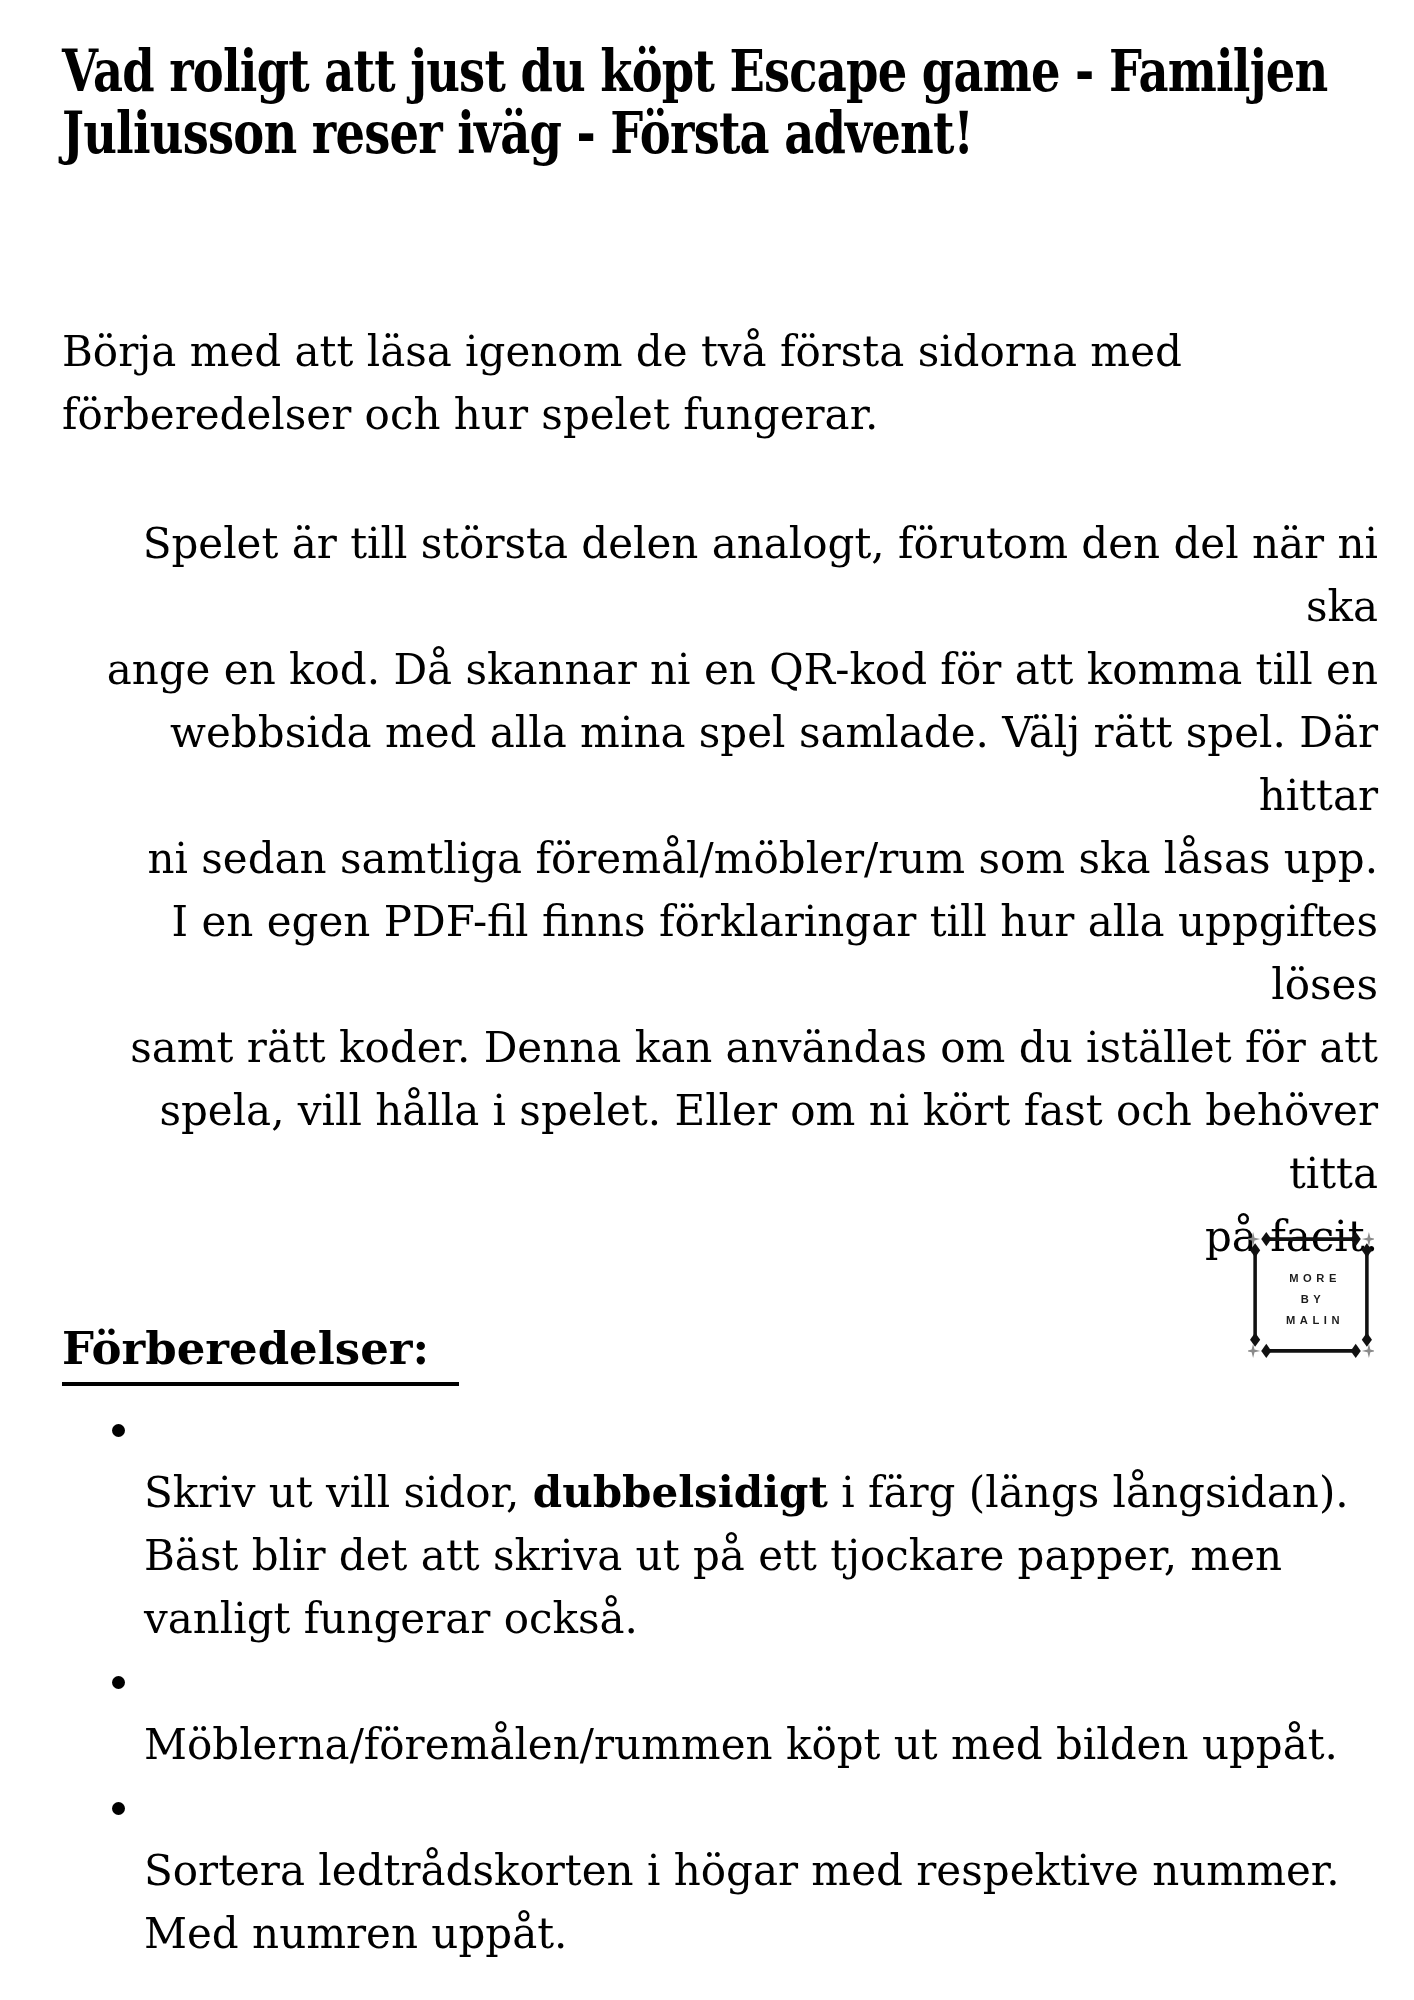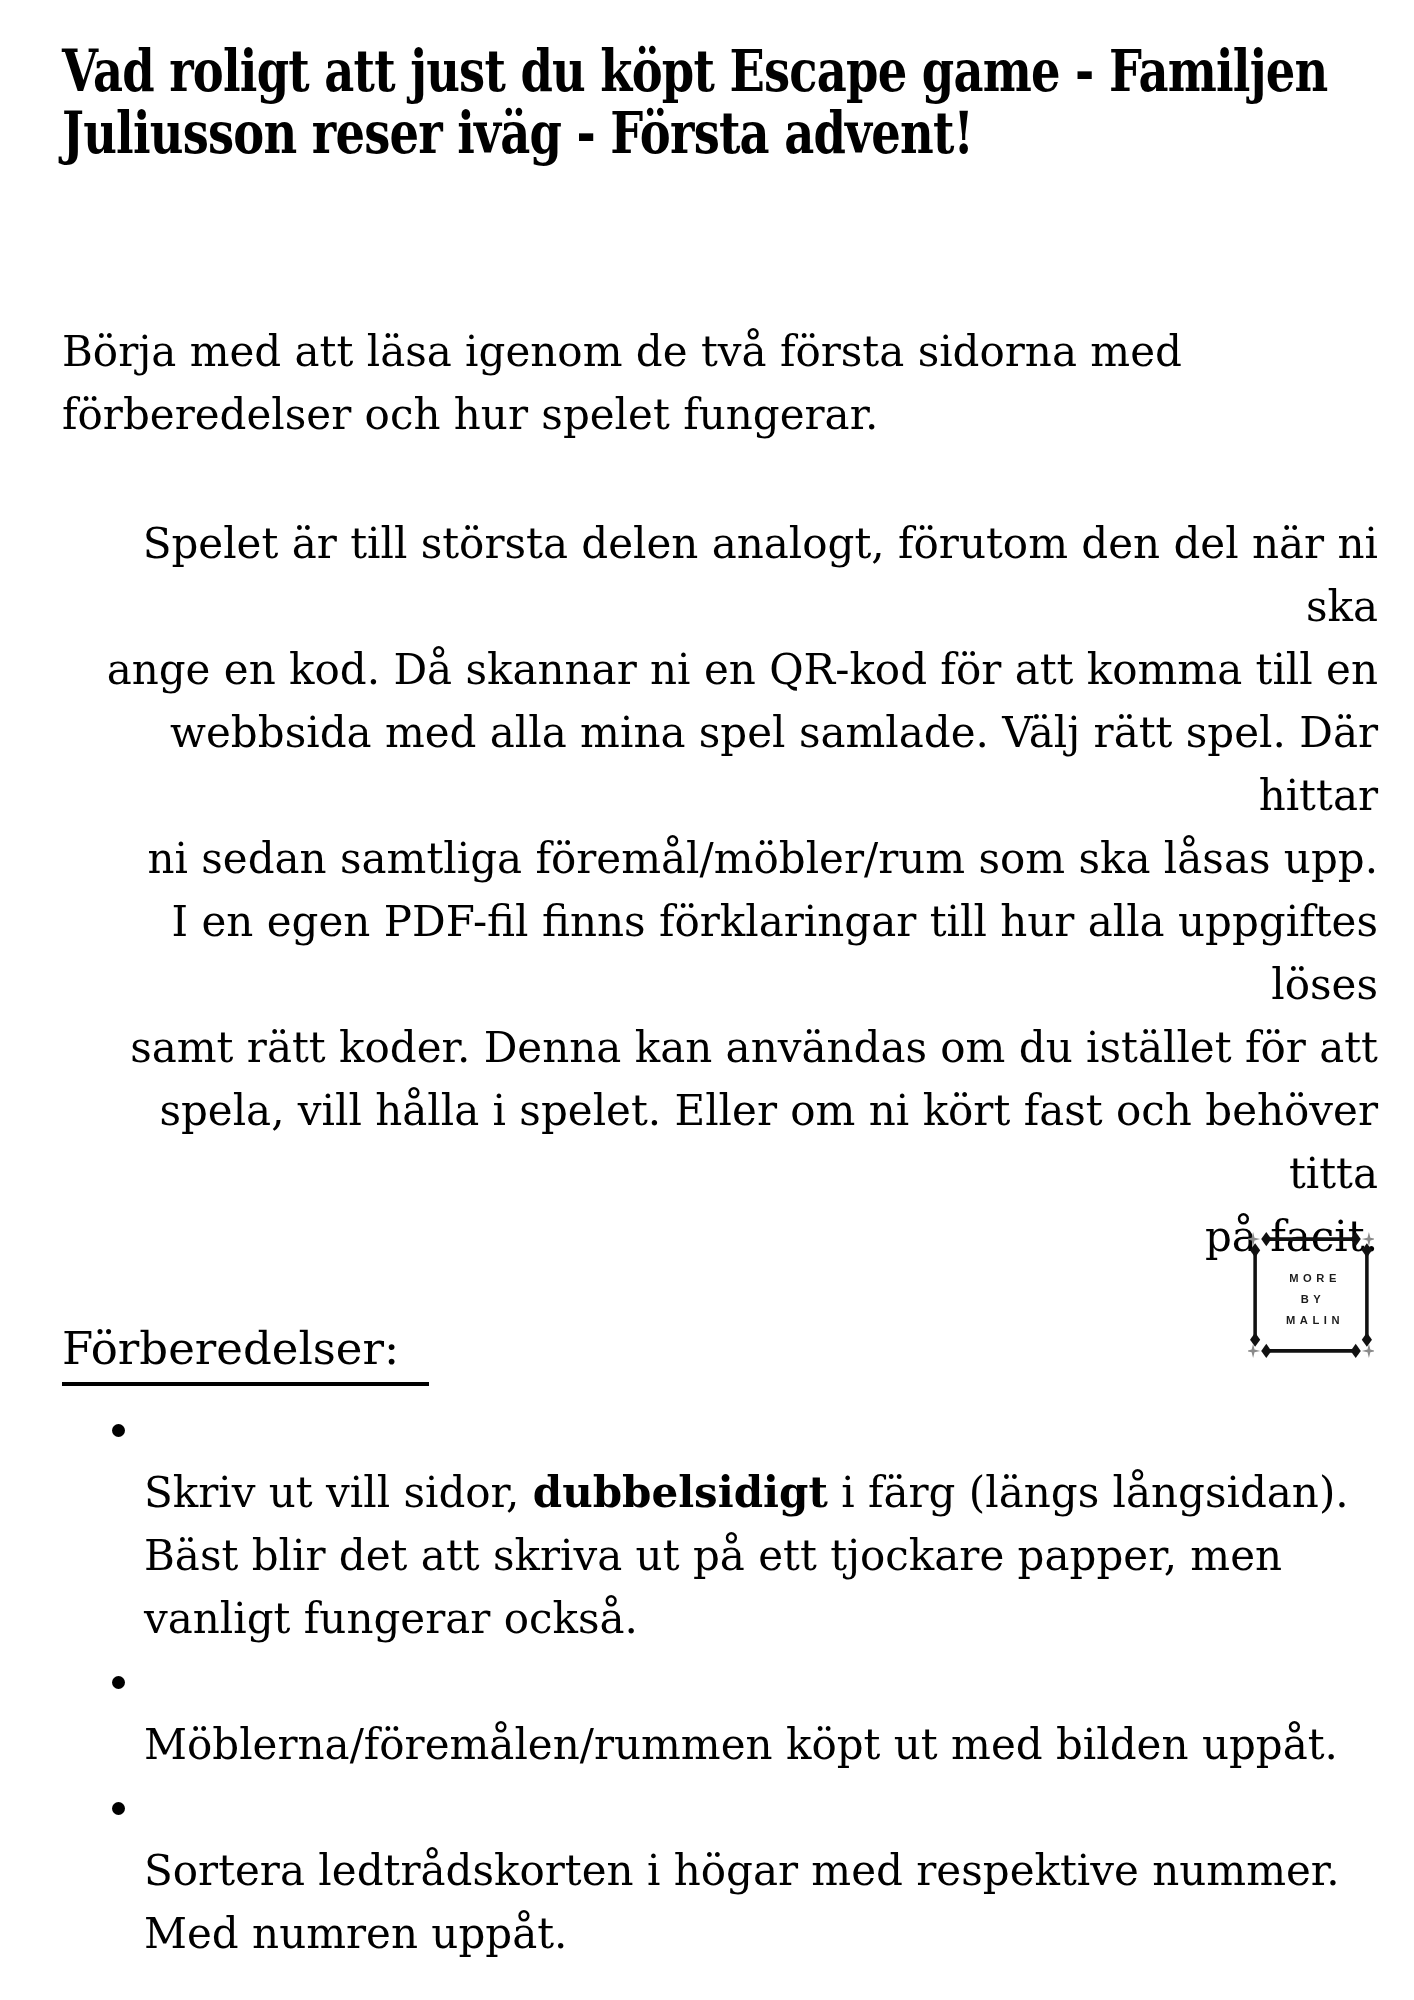--- a/index.html
+++ b/index.html
@@ -38,21 +38,21 @@
     line-height: 63px;
     white-space: pre-line;
     margin: 0;
   }
   .intro  { margin-top: 156px; }
   .about  { margin-top: 66px; text-align: right; }
   .prep-heading {
     margin: 52px 0 0 0;
     font-size: 45px;
     line-height: 58px;
-    font-weight: 400;
+    font-weight: 700;
     display: inline-block;
     border-bottom: 4px solid #000;
     padding: 0 30px 4px 0;
   }
   .prep-list {
     list-style: none;
     margin: 12px 0 0 0;
     padding: 0;
     font-size: 42px;
     line-height: 63px;

